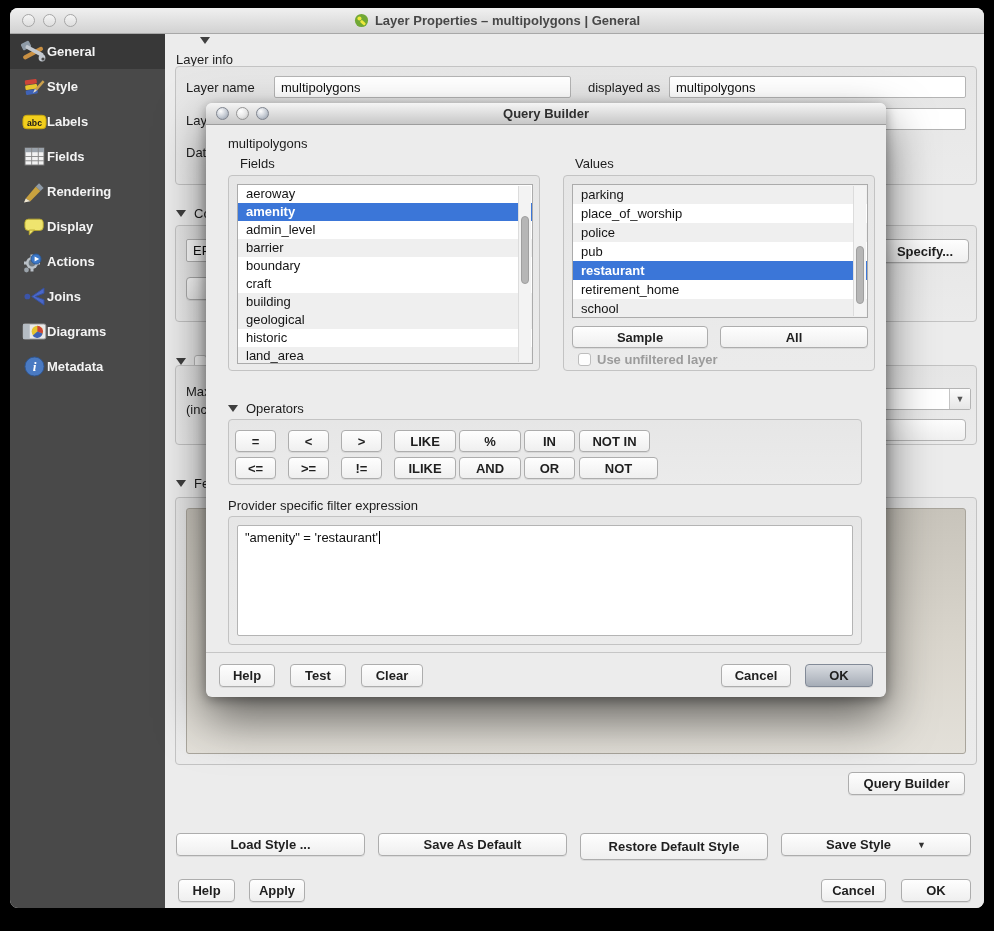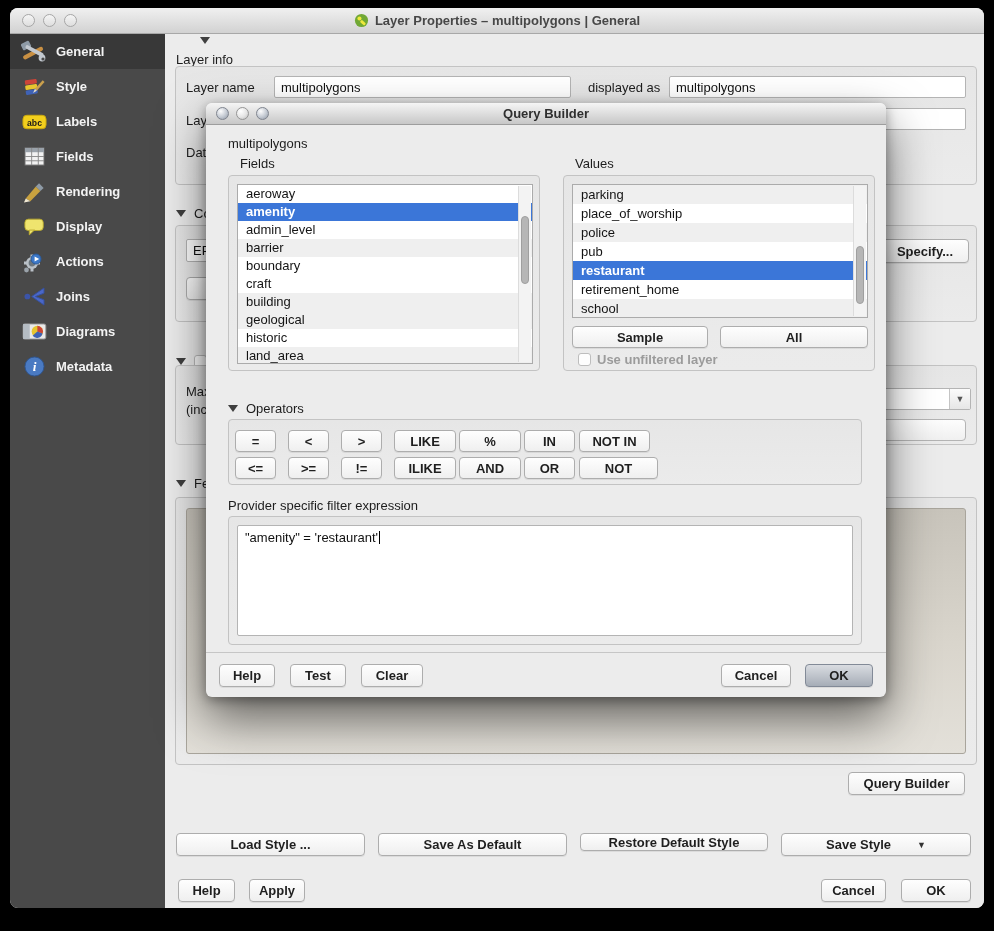--- a/index.html
+++ b/index.html
@@ -11,21 +11,21 @@
   .main-titlebar{position:absolute;top:0;left:0;right:0;height:26px;background:linear-gradient(#f0f0f0,#d2d2d2);border-bottom:1px solid #a8a8a8;box-sizing:border-box;}
   .traffic{position:absolute;top:6px;left:12px;display:flex;gap:8px;}
   .tl{width:13px;height:13px;border-radius:50%;box-sizing:border-box;}
   .tl.inactive{background:linear-gradient(#f5f5f5,#dedede);border:1px solid #a6a6a6;}
   .tl.glossy{background:radial-gradient(circle at 35% 30%,#fdfdfd 0%,#c3c9d2 55%,#8f96a2 100%);border:1px solid #80858f;}
   .tl.glossy.mid{background:radial-gradient(circle at 35% 30%,#ffffff 0%,#e5e5e5 55%,#b8b8b8 100%);border:1px solid #959595;}
   .title-row{position:absolute;left:0;right:0;top:0;height:25px;display:flex;align-items:center;justify-content:center;gap:6px;font-size:13px;font-weight:700;color:#474747;}
 
   
   .sidebar{position:absolute;left:0;top:26px;bottom:0;width:155px;background:var(--sidebar,#494949);}
-  .side-item{position:relative;height:35px;display:flex;align-items:center;gap:9px;padding-left:11px;color:#f3f3f3;font-size:13px;font-weight:700;}
+  .side-item{position:relative;height:35px;display:flex;align-items:center;padding-left:11px;color:#f3f3f3;font-size:13px;font-weight:700;}
   .side-item.selected{background:var(--sidebar-sel,#383838);}
   .side-icon{width:26px;height:26px;display:flex;align-items:center;justify-content:center;flex:0 0 26px;}
 
   
   .content{position:absolute;left:155px;top:26px;right:0;bottom:0;background:#ececec;}
   .section-header{position:absolute;display:flex;align-items:center;gap:8px;font-size:13px;color:#1d1d1d;height:16px;}
   .tri{width:0;height:0;border-left:5px solid transparent;border-right:5px solid transparent;border-top:7px solid #3f3f3f;}
   .groupbox{position:absolute;border:1px solid #c3c3c3;border-radius:4px;background:linear-gradient(#e6e6e6,#ebebeb);box-sizing:border-box;}
   .lbl{position:absolute;font-size:13px;color:#1d1d1d;white-space:nowrap;}
   .input{position:absolute;background:#fff;border:1px solid #b4b4b4;box-sizing:border-box;font-size:13px;color:#111;padding:2px 6px;display:flex;align-items:center;overflow:hidden;white-space:nowrap;border-radius:2px;}
@@ -243,21 +243,21 @@
       </div>
 
       <div class="groupbox" style="left:10px;top:463px;width:802px;height:268px;">
         <div class="features-area" style="left:10px;top:10px;width:780px;height:246px;"></div>
       </div>
 
       <button class="btn" style="left:683px;top:738px;width:117px;height:23px;">Query Builder</button>
 
       <button class="btn" style="left:11px;top:799px;width:189px;height:23px;">Load Style ...</button>
       <button class="btn" style="left:213px;top:799px;width:189px;height:23px;">Save As Default</button>
-      <button class="btn" style="left:415px;top:799px;width:188px;height:18px;">Restore Default Style</button>
+      <button class="btn" style="left:415px;top:799px;width:188px;height:27px;">Restore Default Style</button>
       <button class="btn" style="left:616px;top:799px;width:190px;height:23px;">
         <span>Save Style</span>
         <span class="chev">▼</span>
       </button>
 
       <button class="btn" style="left:13px;top:845px;width:57px;height:23px;">Help</button>
       <button class="btn" style="left:84px;top:845px;width:56px;height:23px;">Apply</button>
       <button class="btn" style="left:656px;top:845px;width:65px;height:23px;">Cancel</button>
       <button class="btn" style="left:736px;top:845px;width:70px;height:23px;">OK</button>
     </div>

